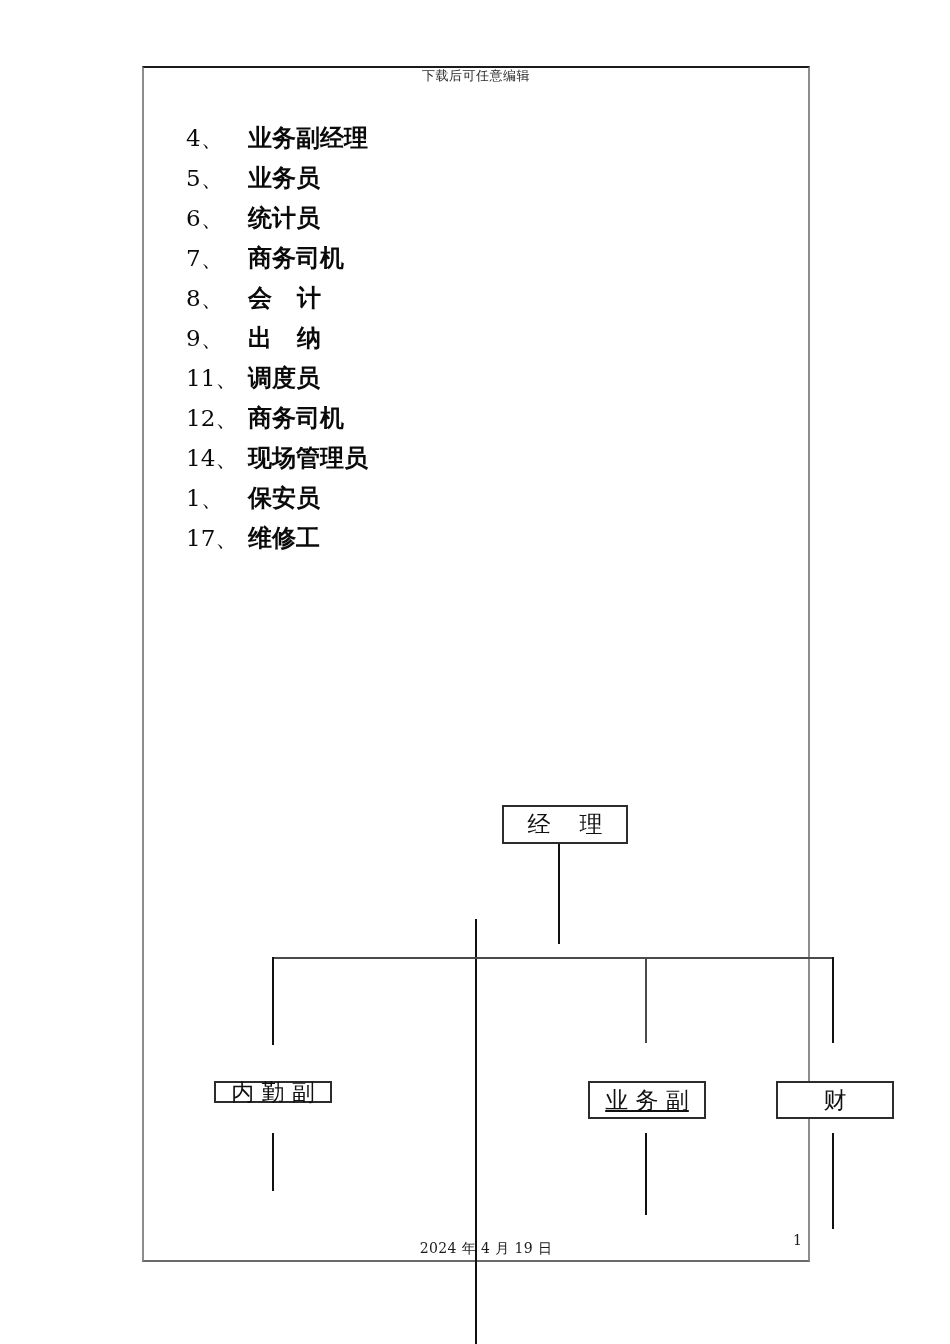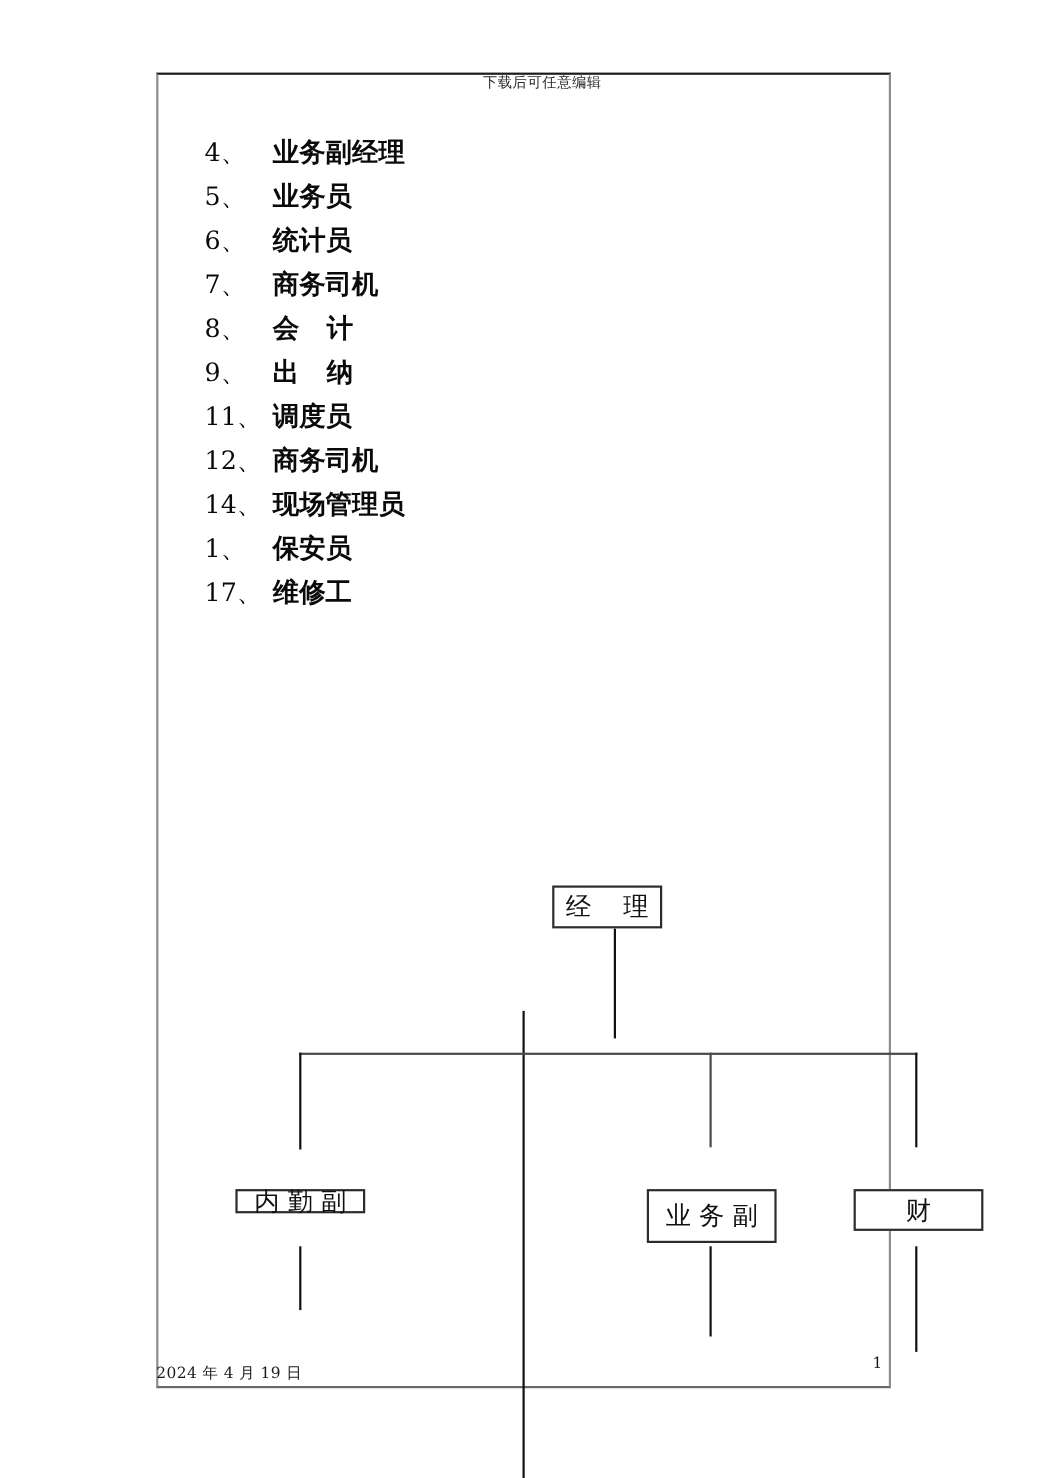--- a/index.html
+++ b/index.html
@@ -41,21 +41,20 @@
     position: absolute;
     left: 142px;
     top: 66px;
     width: 668px;
     text-align: center;
     font-family: "DejaVu Serif", "Liberation Serif", serif;
     font-size: 13px;
     line-height: 20px;
     color: #2a2a2a;
     letter-spacing: 0.5px;
-    padding-left: 17px;
   }
 
   
   .list-block {
     position: absolute;
     left: 186px;
     top: 118px;
     width: 560px;
   }
   .list-row {
@@ -103,21 +102,21 @@
   .org-line.v { width: 2px; }
   .org-line.h { height: 2px; }
   .org-line.dark { background: #111111; }
 
   
   .footer-date {
     position: absolute;
     left: 142px;
     top: 1240px;
     width: 688px;
-    text-align: left;
+    text-align: center;
     font-size: 14px;
     font-family: "DejaVu Serif", "Liberation Serif", serif;
     color: #1a1a1a;
     letter-spacing: 0.4px;
     z-index: 4;
   }
   .page-number {
     position: absolute;
     left: 770px;
     top: 1232px;
@@ -178,37 +177,37 @@
     <div class="list-row">
       <span class="list-num">1、</span>
       <span class="list-label">保安员</span>
     </div>
     <div class="list-row">
       <span class="list-num">17、</span>
       <span class="list-label">维修工</span>
     </div>
   </div>
 
-  <div class="org-box" style="left:502px; top:805px; width:100px; height:39px;">经    理</div>
+  <div class="org-box" style="left:502px; top:805px; width:126px; height:39px;">经    理</div>
 
   <div class="org-line v dark" style="left:558px; top:844px; height:100px;"></div>
 
   <div class="org-line v dark" style="left:475px; top:919px; height:425px;"></div>
 
   <div class="org-line h" style="left:272px; top:957px; width:562px;"></div>
 
   <div class="org-line v dark" style="left:272px; top:957px; height:88px;"></div>
 
   <div class="org-line v" style="left:645px; top:957px; height:86px;"></div>
 
   <div class="org-line v dark" style="left:832px; top:957px; height:86px;"></div>
 
   <div class="org-box" style="left:214px; top:1081px; width:118px; height:22px;">内 勤 副</div>
 
-  <div class="org-box" style="left:588px; top:1081px; width:118px; height:49px;">业 务 副</div>
+  <div class="org-box" style="left:588px; top:1081px; width:118px; height:38px;text-decoration:underline;">业 务 副</div>
 
   <div class="org-box" style="left:776px; top:1081px; width:118px; height:38px;">财</div>
 
   <div class="org-line v dark" style="left:272px; top:1133px; height:58px;"></div>
   <div class="org-line v dark" style="left:645px; top:1133px; height:82px;"></div>
   <div class="org-line v dark" style="left:832px; top:1133px; height:96px;"></div>
 
   <div class="footer-date">2024 年 4 月 19 日</div>
   <div class="page-number">1</div>
 

